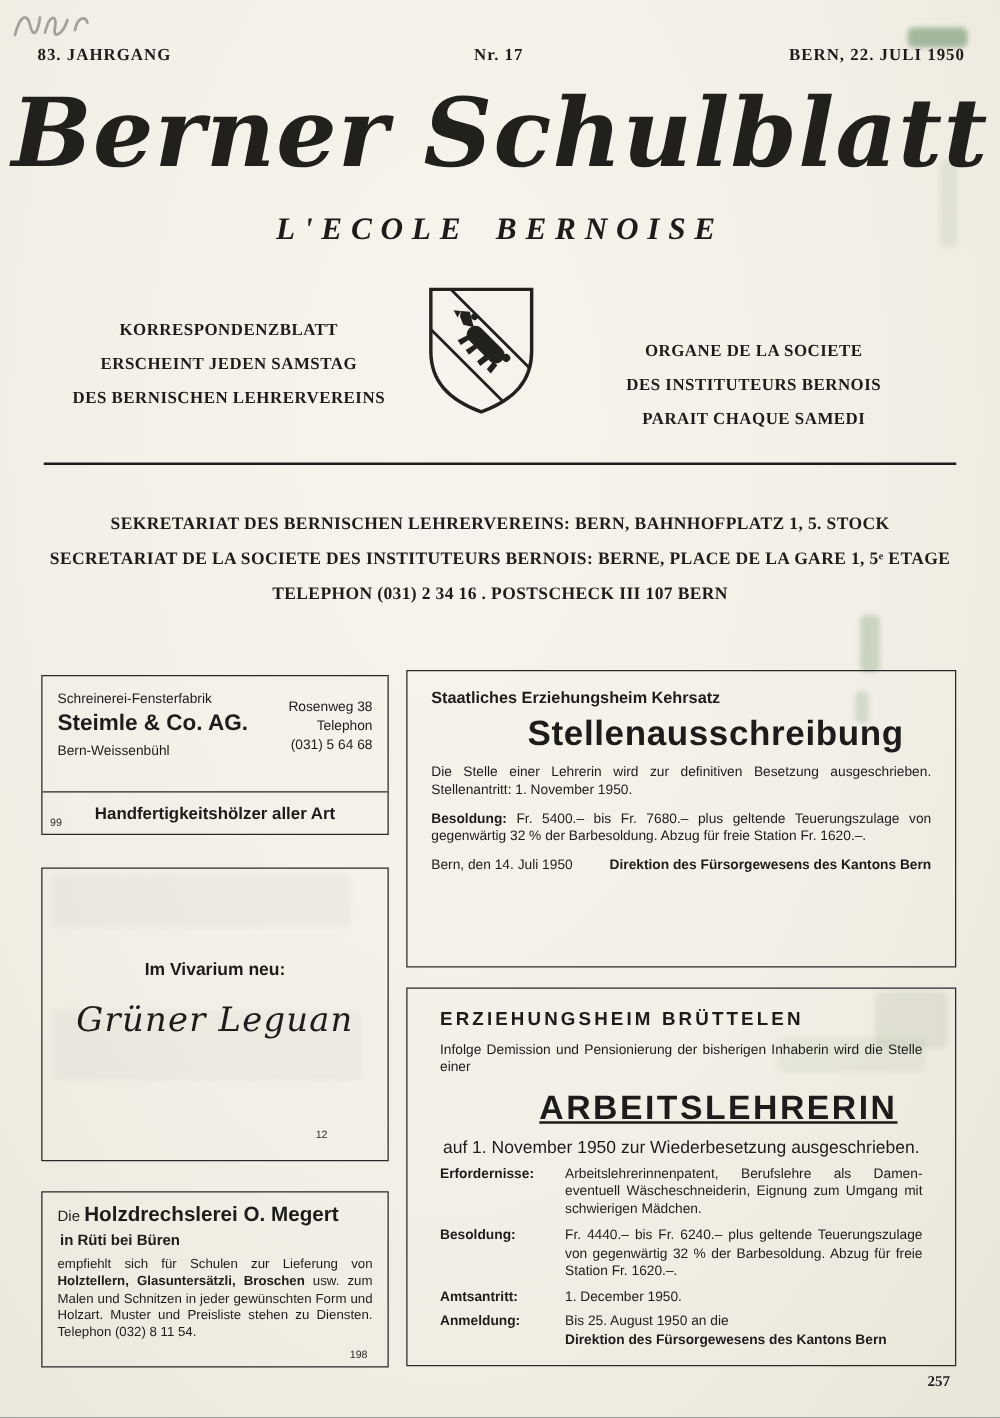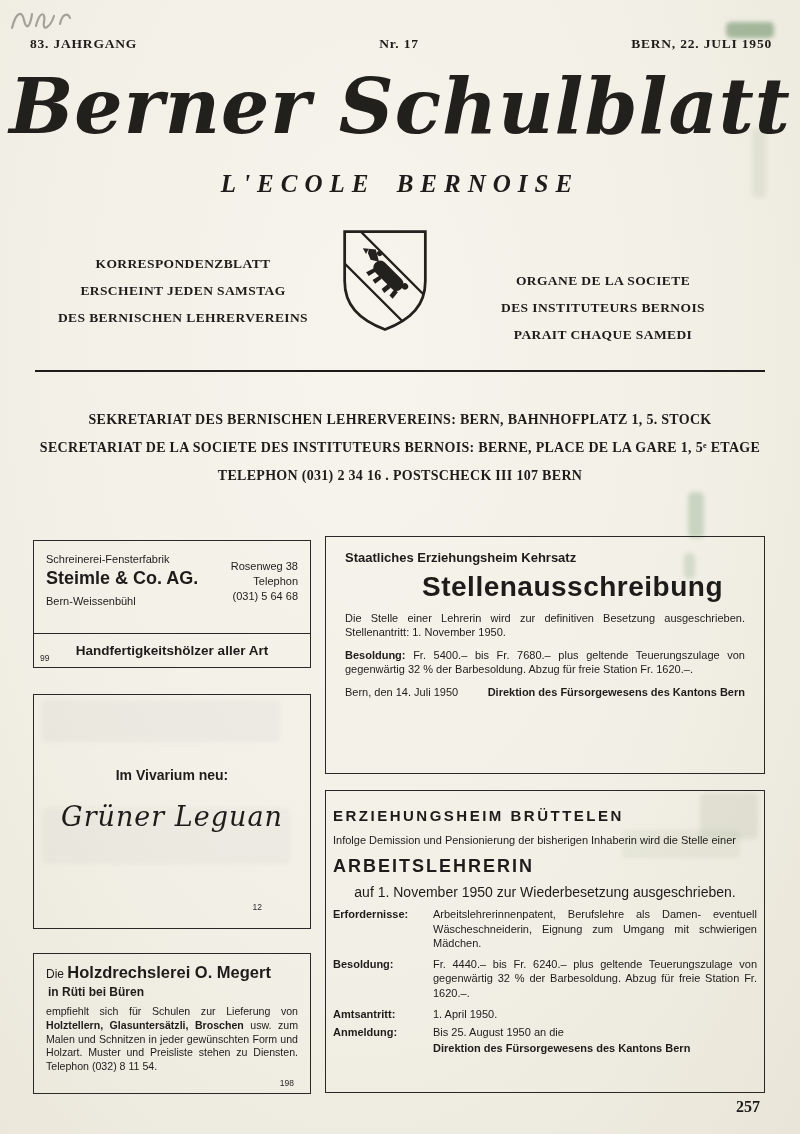--- a/index.html
+++ b/index.html
@@ -59,33 +59,33 @@
   .mg-num { right:16px; bottom:5px; }
   .bold { font-weight:700; }
   
   .ad-kehrsatz { left:325px; top:536px; width:440px; height:238px; padding:13px 19px; overflow:hidden; }
   .kz-header { font-weight:700; font-size:13px; }
   .kz-headline { font-weight:700; font-size:28px; text-align:right; padding-right:22px; margin-top:6px; letter-spacing:.5px; }
   .kz-p { font-size:11px; line-height:14.3px; text-align:justify; margin-top:8px; }
   .kz-foot { display:flex; justify-content:space-between; margin-top:10px; font-size:11px; }
   .kz-sig { font-weight:700; }
   
-  .ad-bruettelen { left:325px; top:790px; width:440px; height:303px; padding:16px 7px; overflow:hidden; }
+  .ad-bruettelen { left:325px; top:790px; width:440px; height:303px; padding:16px 26px; overflow:hidden; }
   .bt-header { font-weight:700; font-size:15px; letter-spacing:2.5px; }
   .bt-intro { font-size:11px; line-height:14.3px; margin-top:9px; text-align:justify; }
-  .bt-headline { font-weight:700; font-size:18px; letter-spacing:2px; text-align:left; padding-right:20px; margin-top:9px; }
+  .bt-headline { font-weight:700; font-size:27px; letter-spacing:2px; text-align:right; padding-right:20px; margin-top:9px;text-decoration:underline; }
   .bt-sub { font-size:14px; margin-top:7px;text-align:center; }
   .bt-row { display:flex; margin-top:7px; font-size:11px; line-height:14.3px; }
   .bt-row.tight { margin-top:4px; }
   .bt-label { flex:0 0 100px; font-weight:700; }
   .bt-text { flex:1; text-align:justify; }
   .bt-sig { font-weight:700; font-size:11px; margin-left:100px; margin-top:2px; }
   
   .page-number { position:absolute; top:1098px; right:40px;
-    font-family:"Liberation Serif", serif; font-weight:700; font-size:16px;margin-left:27px; }
+    font-family:"Liberation Serif", serif; font-weight:700; font-size:12px;margin-left:27px; }
 </style>
 </head>
 <body>
 
 <div class="page">
 
   <svg class="scribble" width="78" height="36" viewBox="0 0 78 36">
     <path d="M6,26 C10,10 16,8 18,18 C20,28 24,26 26,12 M30,24 C34,8 40,10 38,20 C36,30 44,26 48,14 M54,22 C56,12 62,10 64,16" stroke="#8a887f" stroke-width="2.2" fill="none" stroke-linecap="round"></path>
   </svg>
   <div class="stain" style="top:22px; left:726px; width:48px; height:16px; background:rgba(58,112,58,.42);"></div>
@@ -203,21 +203,21 @@
     <div class="bt-row">
       <span class="bt-label">Erfordernisse:</span>
       <span class="bt-text">Arbeitslehrerinnenpatent, Berufslehre als Damen- eventuell Wäscheschneiderin, Eignung zum Umgang mit schwierigen Mädchen.</span>
     </div>
     <div class="bt-row">
       <span class="bt-label">Besoldung:</span>
       <span class="bt-text">Fr. 4440.– bis Fr. 6240.– plus geltende Teuerungszulage von gegenwärtig 32 % der Barbesoldung. Abzug für freie Station Fr. 1620.–.</span>
     </div>
     <div class="bt-row">
       <span class="bt-label">Amtsantritt:</span>
-      <span class="bt-text">1. April 1950.</span>
+      <span class="bt-text">1. December 1950.</span>
     </div>
     <div class="bt-row tight">
       <span class="bt-label">Anmeldung:</span>
       <span class="bt-text">Bis 25. August 1950 an die</span>
     </div>
     <div class="bt-sig">Direktion des Fürsorgewesens des Kantons Bern</div>
   </div>
 
   <div class="page-number">257</div>
 

